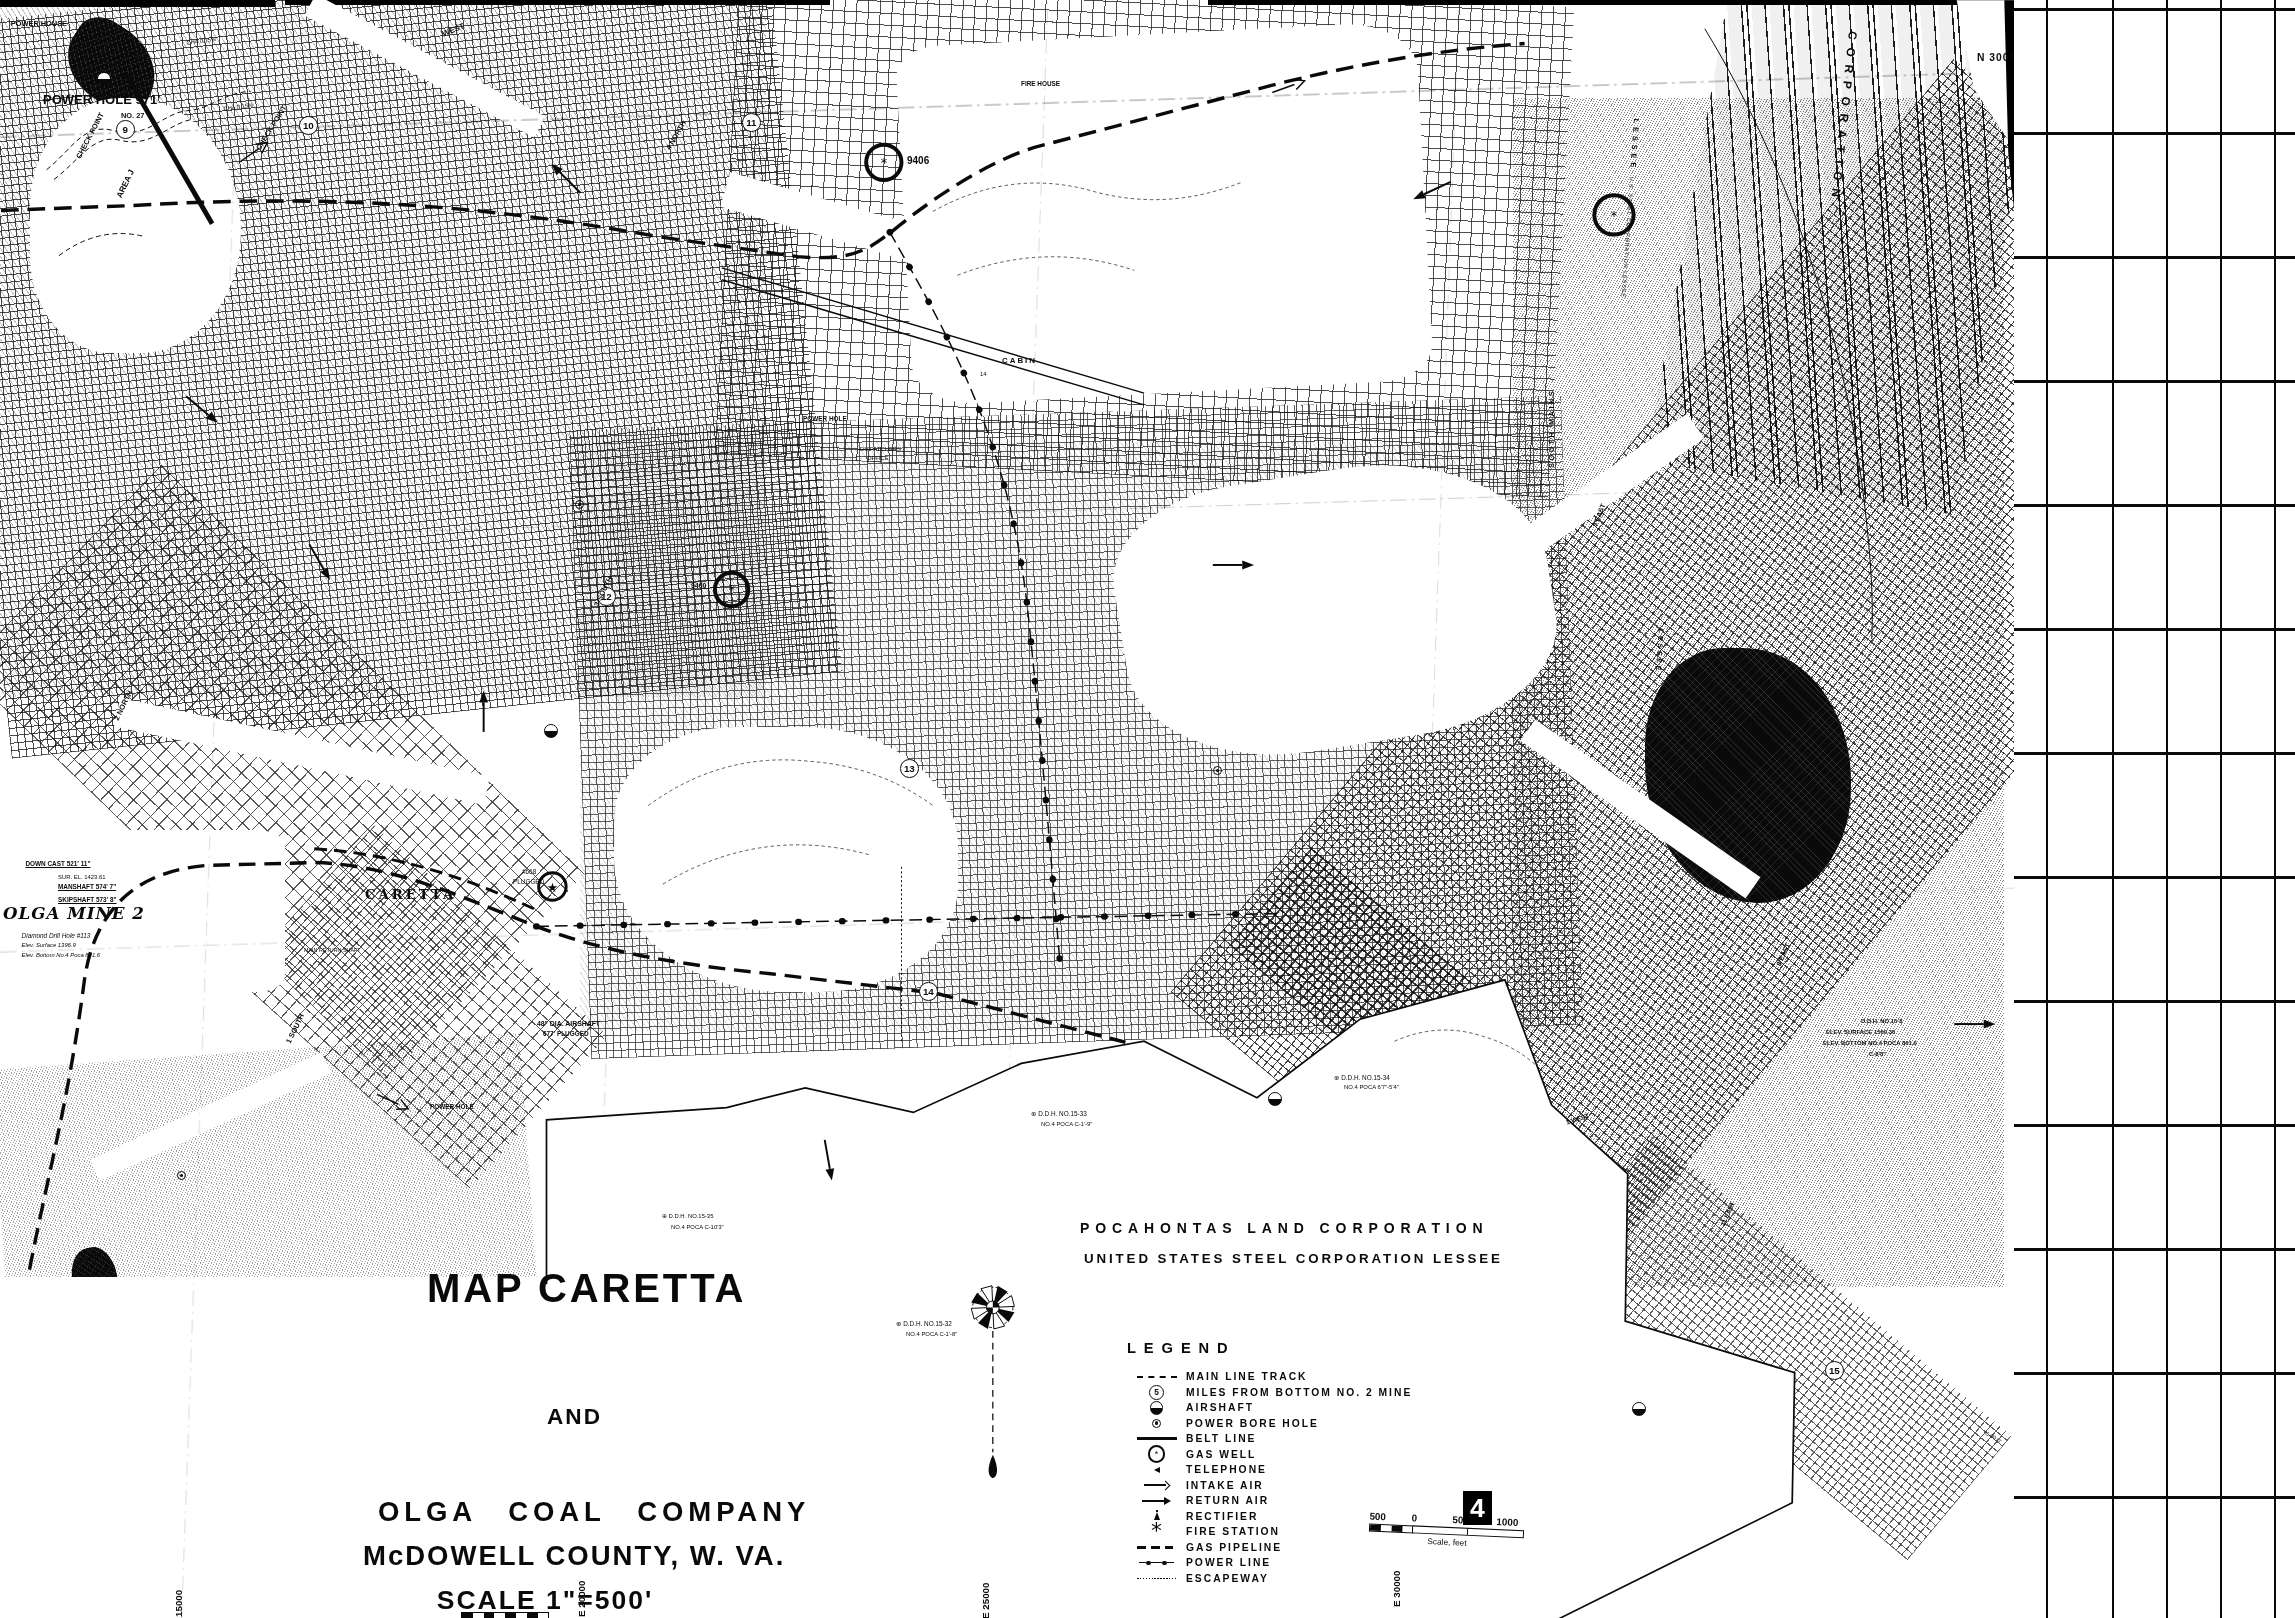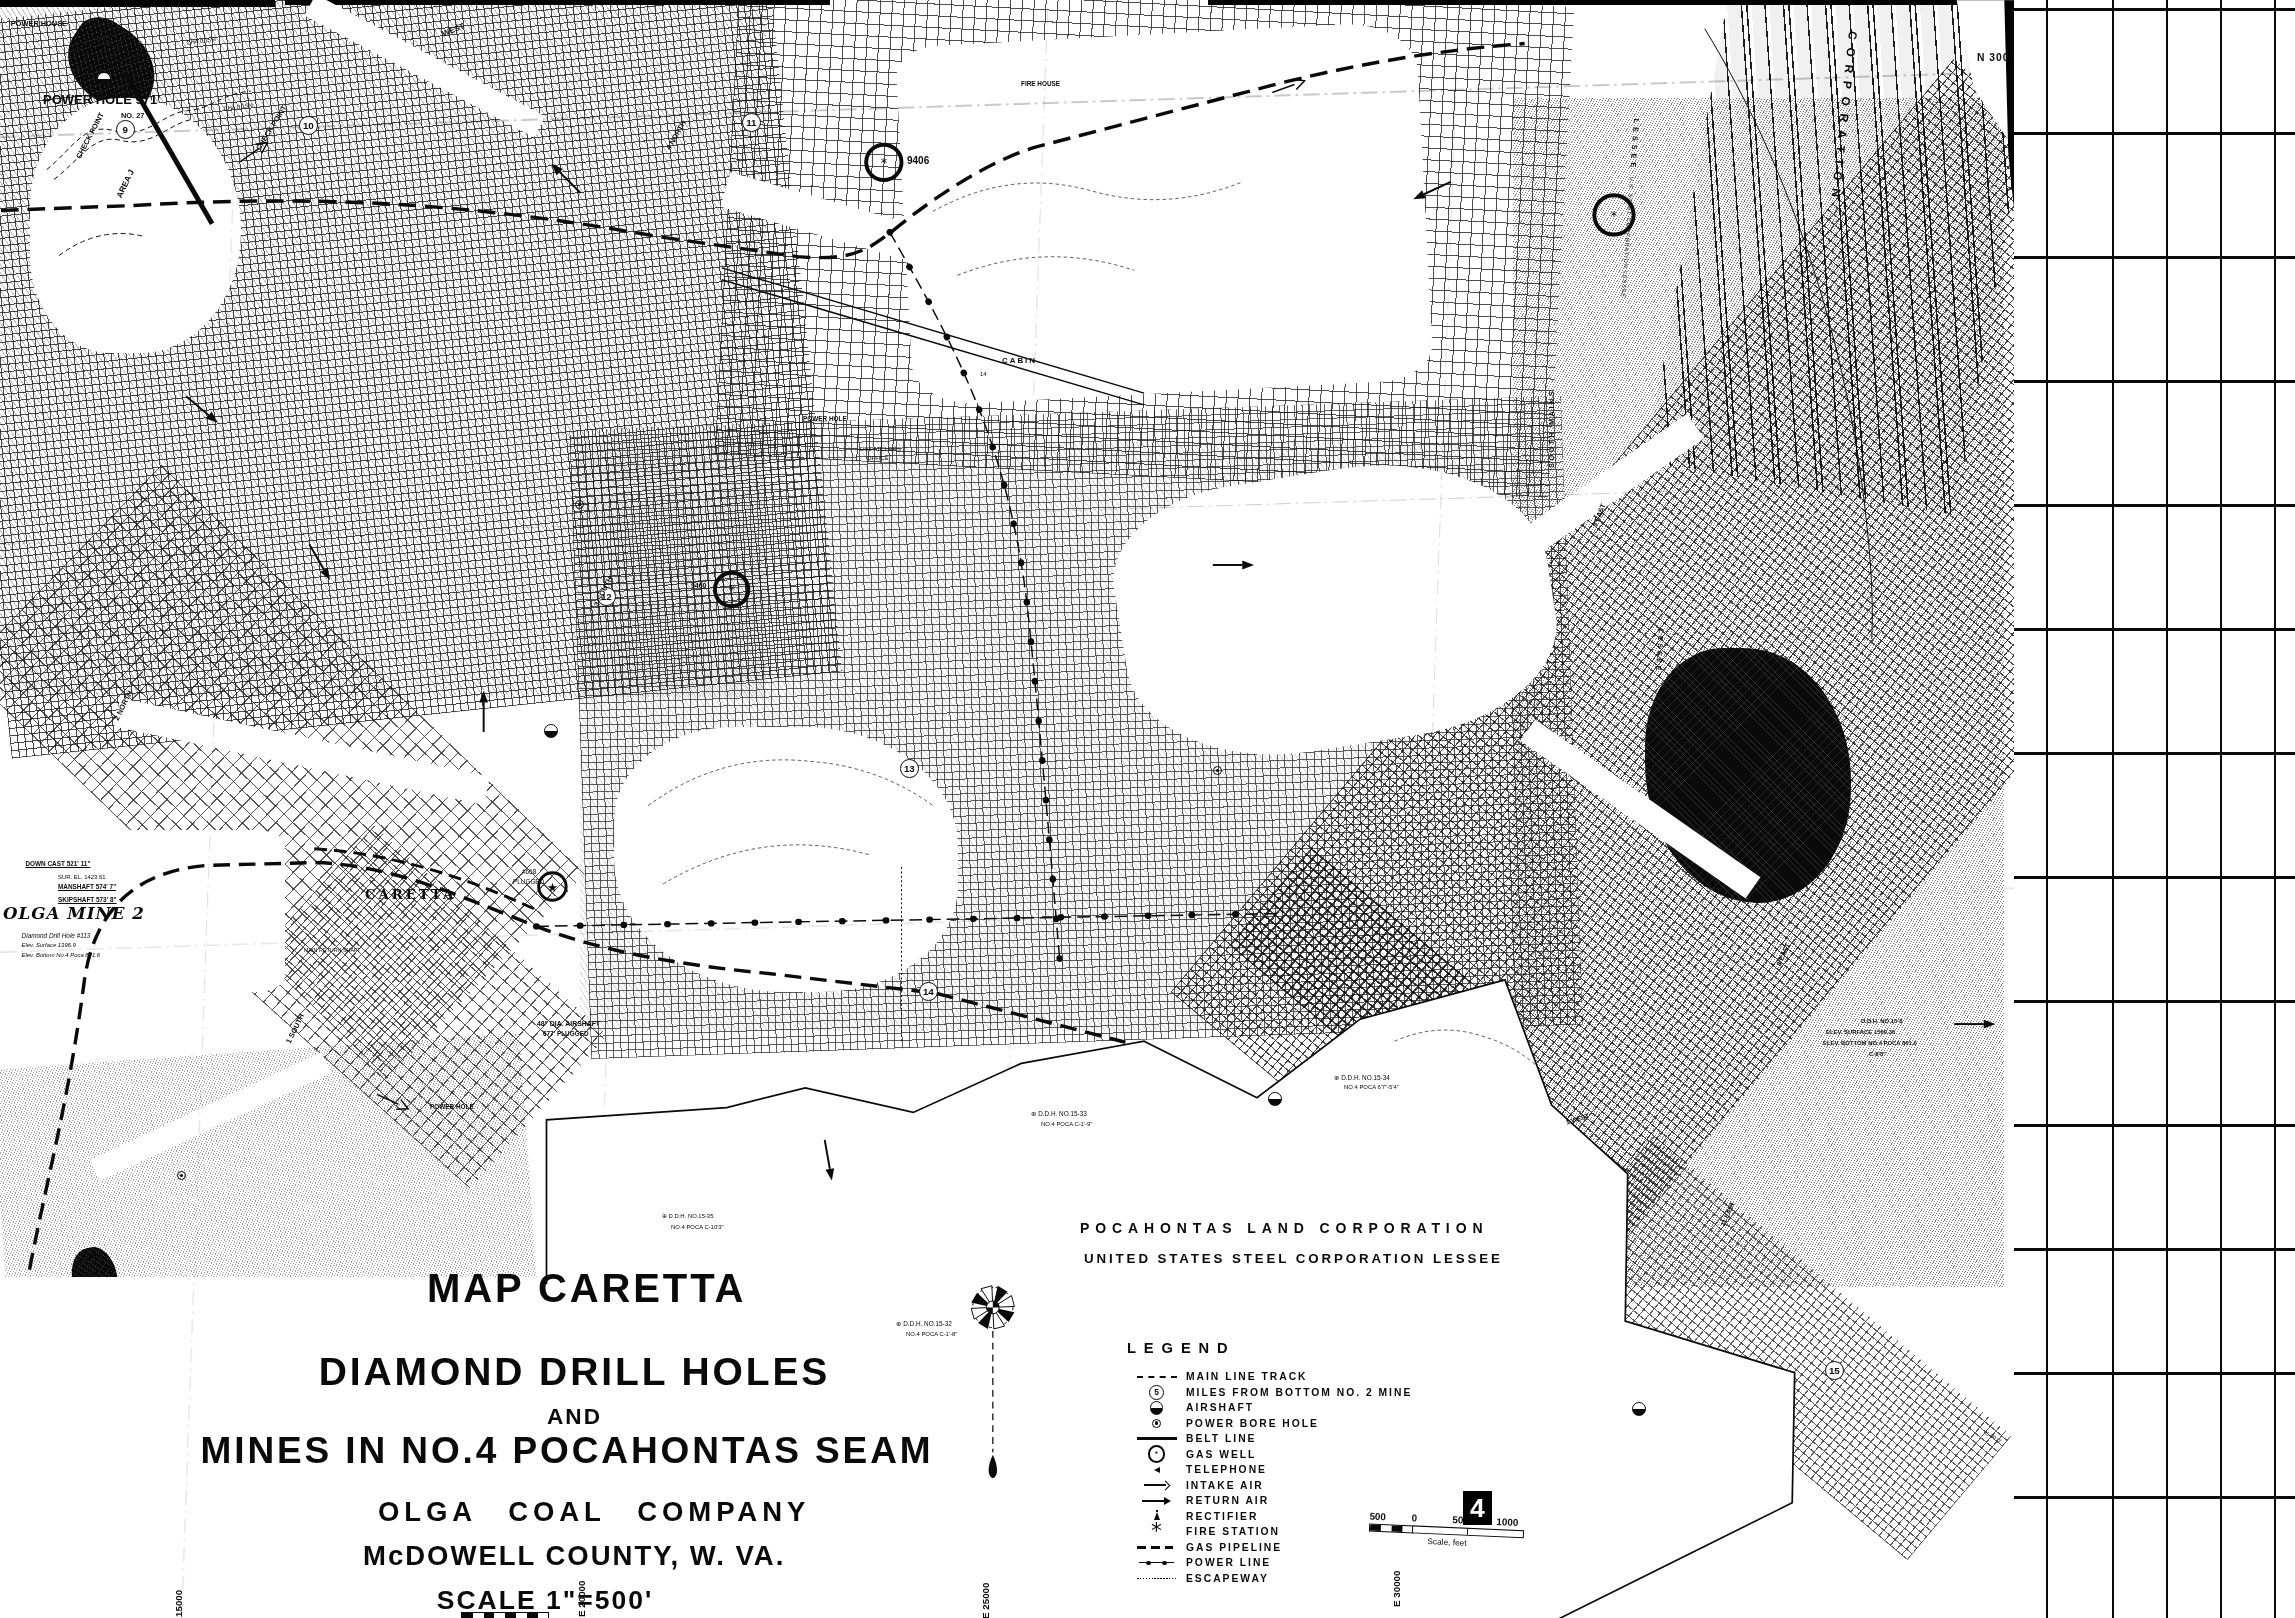--- a/index.html
+++ b/index.html
@@ -363,23 +363,21 @@
   <div class="lbl thin" style="left:1987px;top:1430px;font-size:5.4px;transform:rotate(28deg)">C-80 cr</div>
 
   <div class="lbl" style="left:1977px;top:52px;font-size:10.3px;letter-spacing:1px">N 30000</div>
   <div class="lbl" style="left:2031px;top:515px;font-size:9.3px;transform:rotate(-90deg)">N 25000</div>
   <div class="lbl" style="left:173px;top:1617px;font-size:9.8px;transform:rotate(-90deg)">15000</div>
   <div class="lbl" style="left:576px;top:1617px;font-size:9.8px;transform:rotate(-90deg)">E 20000</div>
   <div class="lbl" style="left:980px;top:1619px;font-size:9.8px;transform:rotate(-90deg)">E 25000</div>
   <div class="lbl" style="left:1391px;top:1607px;font-size:9.8px;transform:rotate(-90deg)">E 30000</div>
 
   <div class="lbl title" style="left:427px;top:1266px;width:304px;font-size:40px;letter-spacing:2.9px">MAP CARETTA</div>
-  <div class="lbl title" style="left:314px;top:1350px;width:521px;font-size:39px;letter-spacing:2.9px">DIAMOND DRILL HOLES</div>
   <div class="lbl title" style="left:314px;top:1404px;width:521px;font-size:22.6px;letter-spacing:2px">AND</div>
-  <div class="lbl title" style="left:196px;top:1430px;width:742px;font-size:37px;letter-spacing:2.9px">MINES IN NO.4 POCAHONTAS SEAM</div>
   <div class="lbl title" style="left:378px;top:1496px;width:393px;font-size:27.5px;letter-spacing:4.9px;word-spacing:19.6px">OLGA COAL COMPANY</div>
   <div class="lbl title" style="left:363px;top:1540px;width:422px;font-size:27.5px;letter-spacing:2px">McDOWELL COUNTY, W. VA.</div>
   <div class="lbl title" style="left:422px;top:1585px;width:246px;font-size:26.5px;letter-spacing:2px">SCALE 1"=500'</div>
   <div id="part-scale"></div>
 
   <div class="lbl" style="left:1080px;top:1220px;font-size:14px;letter-spacing:5.9px">POCAHONTAS LAND CORPORATION</div>
   <div class="lbl" style="left:1084px;top:1251px;font-size:13.3px;letter-spacing:2.9px">UNITED STATES STEEL CORPORATION LESSEE</div>
 
   <div id="legend">
     <div class="lhead">LEGEND</div>

